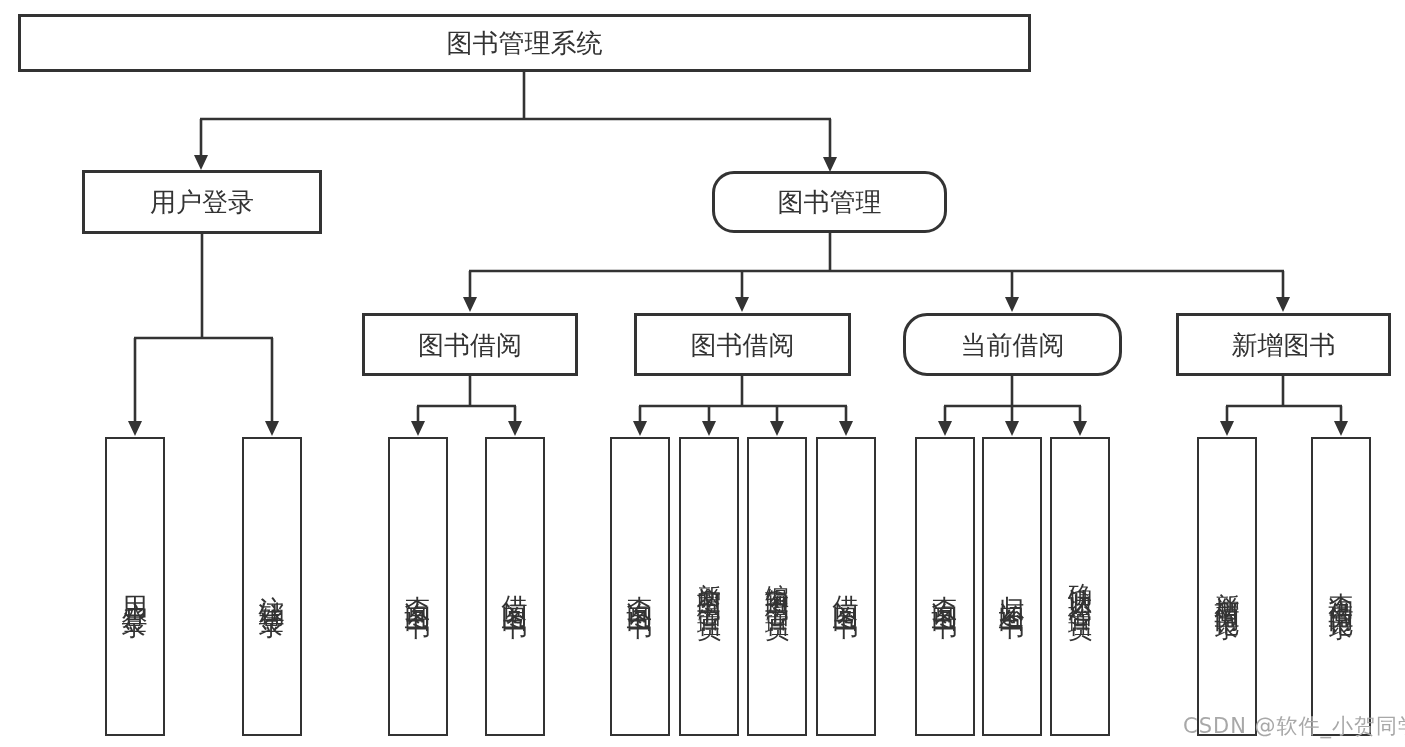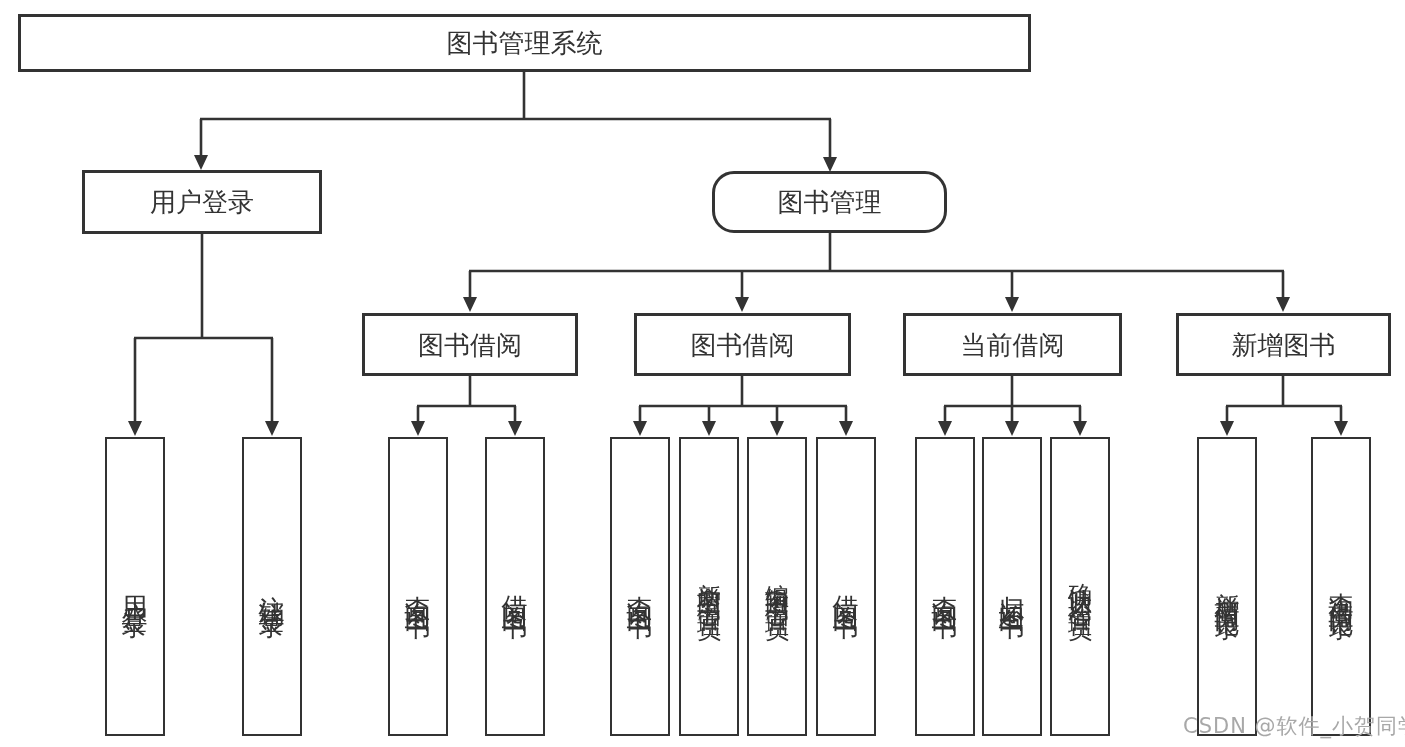--- a/index.html
+++ b/index.html
@@ -125,21 +125,21 @@
     </g>
   </svg>
 
   <div class="box" style="left:18px; top:14px; width:1013px; height:58px;">图书管理系统</div>
 
   <div class="box" style="left:82px; top:170px; width:240px; height:64px;">用户登录</div>
   <div class="box" style="left:712px; top:171px; width:235px; height:62px;border-radius:22px;">图书管理</div>
 
   <div class="box" style="left:362px; top:313px; width:216px; height:63px;">图书借阅</div>
   <div class="box" style="left:634px; top:313px; width:217px; height:63px;">图书借阅</div>
-  <div class="box" style="left:903px; top:313px; width:219px; height:63px;">当前借阅</div>
+  <div class="box" style="left:903px; top:313px; width:219px; height:63px;border-radius:24px;">当前借阅</div>
   <div class="box" style="left:1176px; top:313px; width:215px; height:63px;">新增图书</div>
 
   <div class="box leaf v s4" style="left:105px; top:437px; width:60px; height:299px;">用户登录</div>
   <div class="box leaf v s4" style="left:242px; top:437px; width:60px; height:299px;">注销登录</div>
 
   <div class="box leaf v s4" style="left:388px; top:437px; width:60px; height:299px;">查询图书</div>
   <div class="box leaf v s4" style="left:485px; top:437px; width:60px; height:299px;">借阅图书</div>
 
   <div class="box leaf v s4" style="left:610px; top:437px; width:60px; height:299px;">查询图书</div>
   <div class="box leaf v s9" style="left:679px; top:437px; width:60px; height:299px;">新增图书（管理员）</div>

